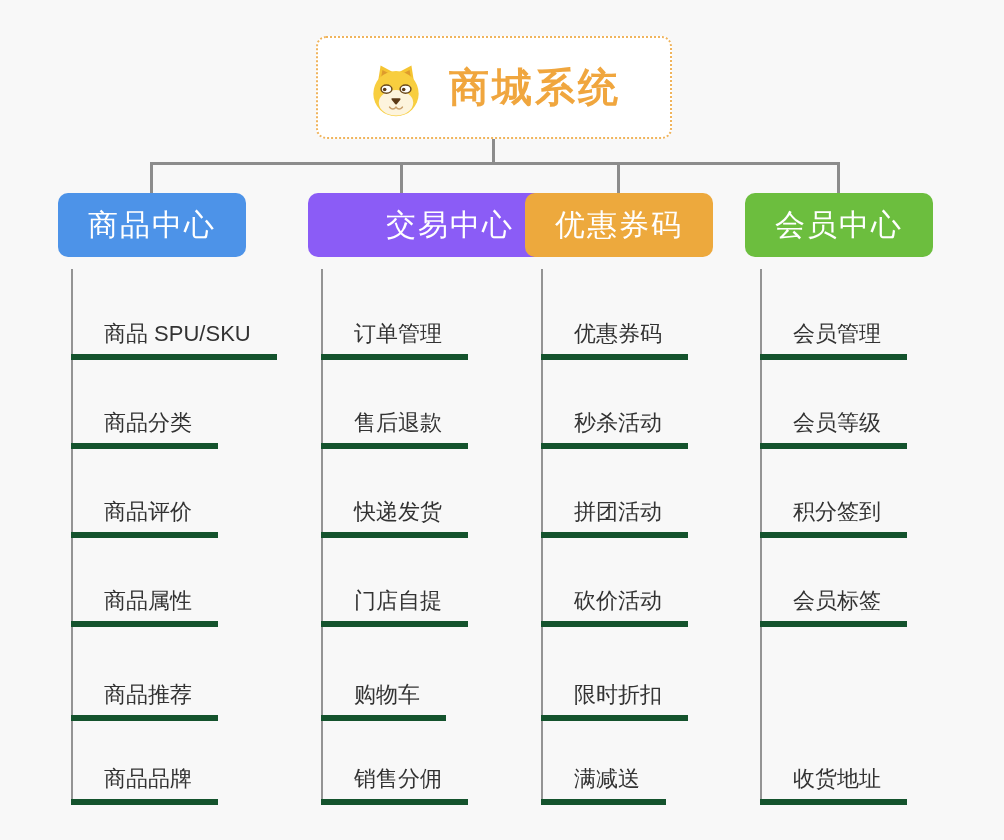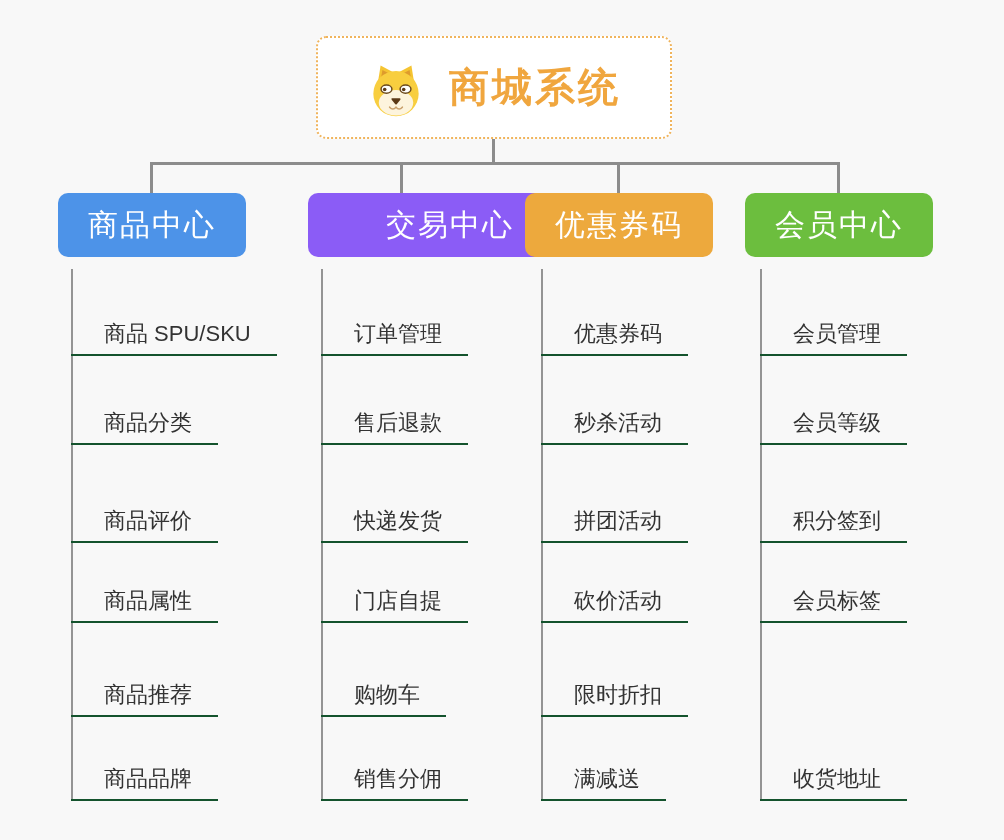--- a/index.html
+++ b/index.html
@@ -35,24 +35,24 @@
     display:flex;align-items:center;justify-content:center;
     color:#ffffff;
   }
   .branch-label{font-size:30px;letter-spacing:2px;white-space:nowrap;}
   .branch-0{left:58px;} .branch-1{left:308px;} .branch-2{left:525px;} .branch-3{left:745px;}
   
   .leaf{
     position:absolute;display:inline-block;white-space:nowrap;
     font-size:22px;line-height:28px;color:#333333;
     padding:0 26px 6px 33px;
-    border-bottom:2px solid #14532d;
+    border-bottom:6px solid #14532d;
   }
   .lc-0{left:71px;} .lc-1{left:321px;} .lc-2{left:541px;} .lc-3{left:760px;}
-  .lr-0{top:320px;} .lr-1{top:409px;} .lr-2{top:498px;margin-top:9px;}
+  .lr-0{top:320px;} .lr-1{top:409px;} .lr-2{top:498px;}
   .lr-3{top:587px;} .lr-4{top:681px;} .lr-5{top:765px;}
 </style>
 </head>
 <body>
 
 <div class="canvas">
 
   <div class="line root-drop"></div>
   <div class="line bus"></div>
   <div class="line drop drop-0"></div>

